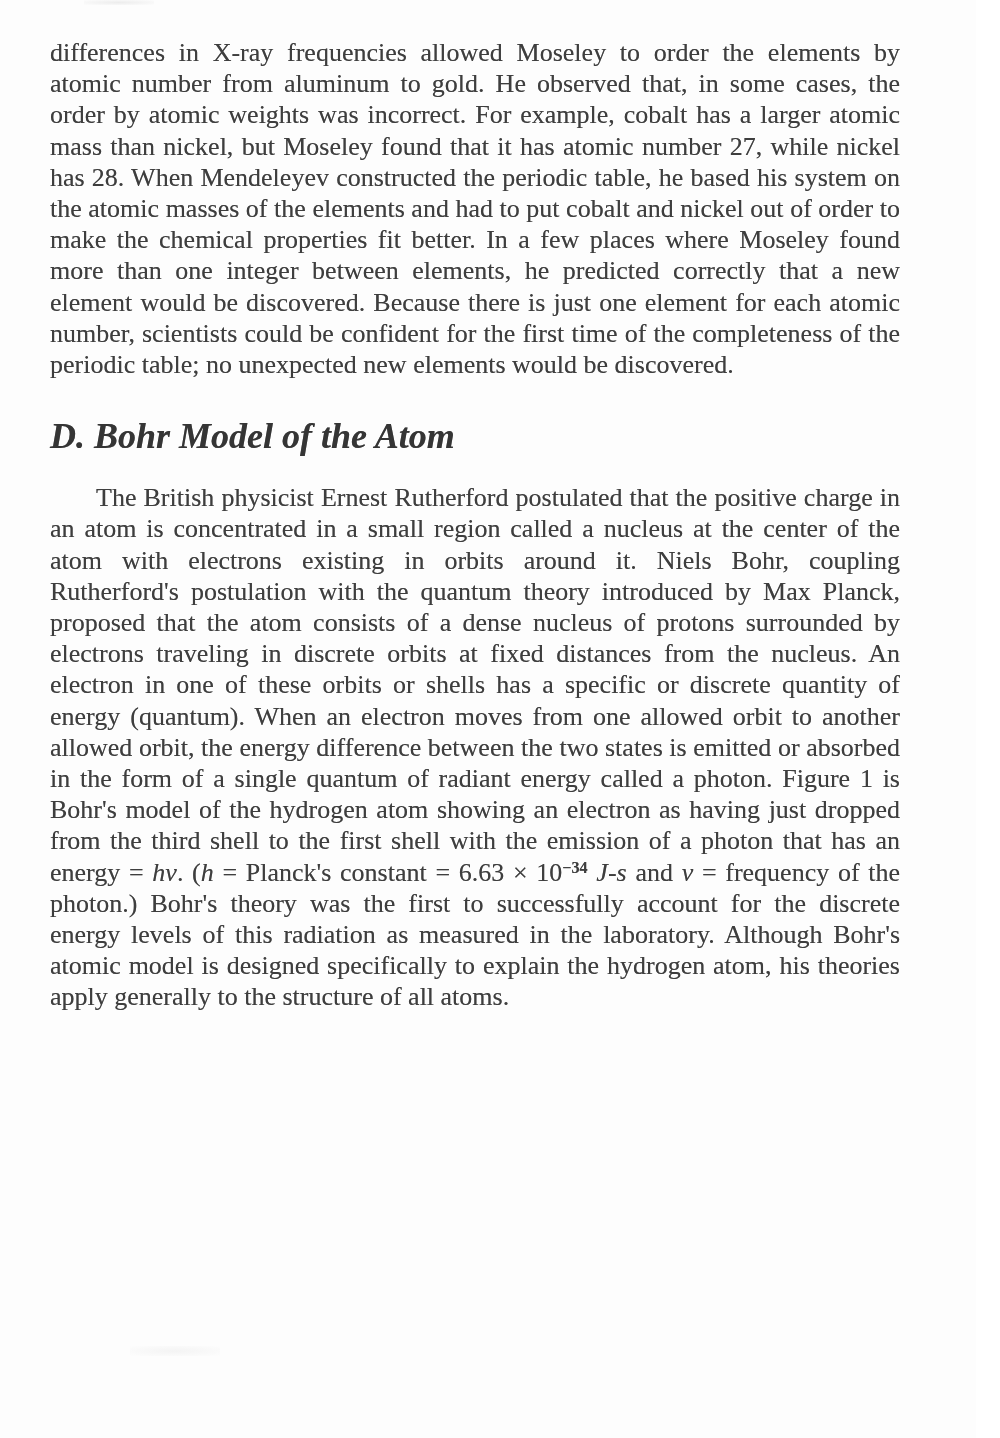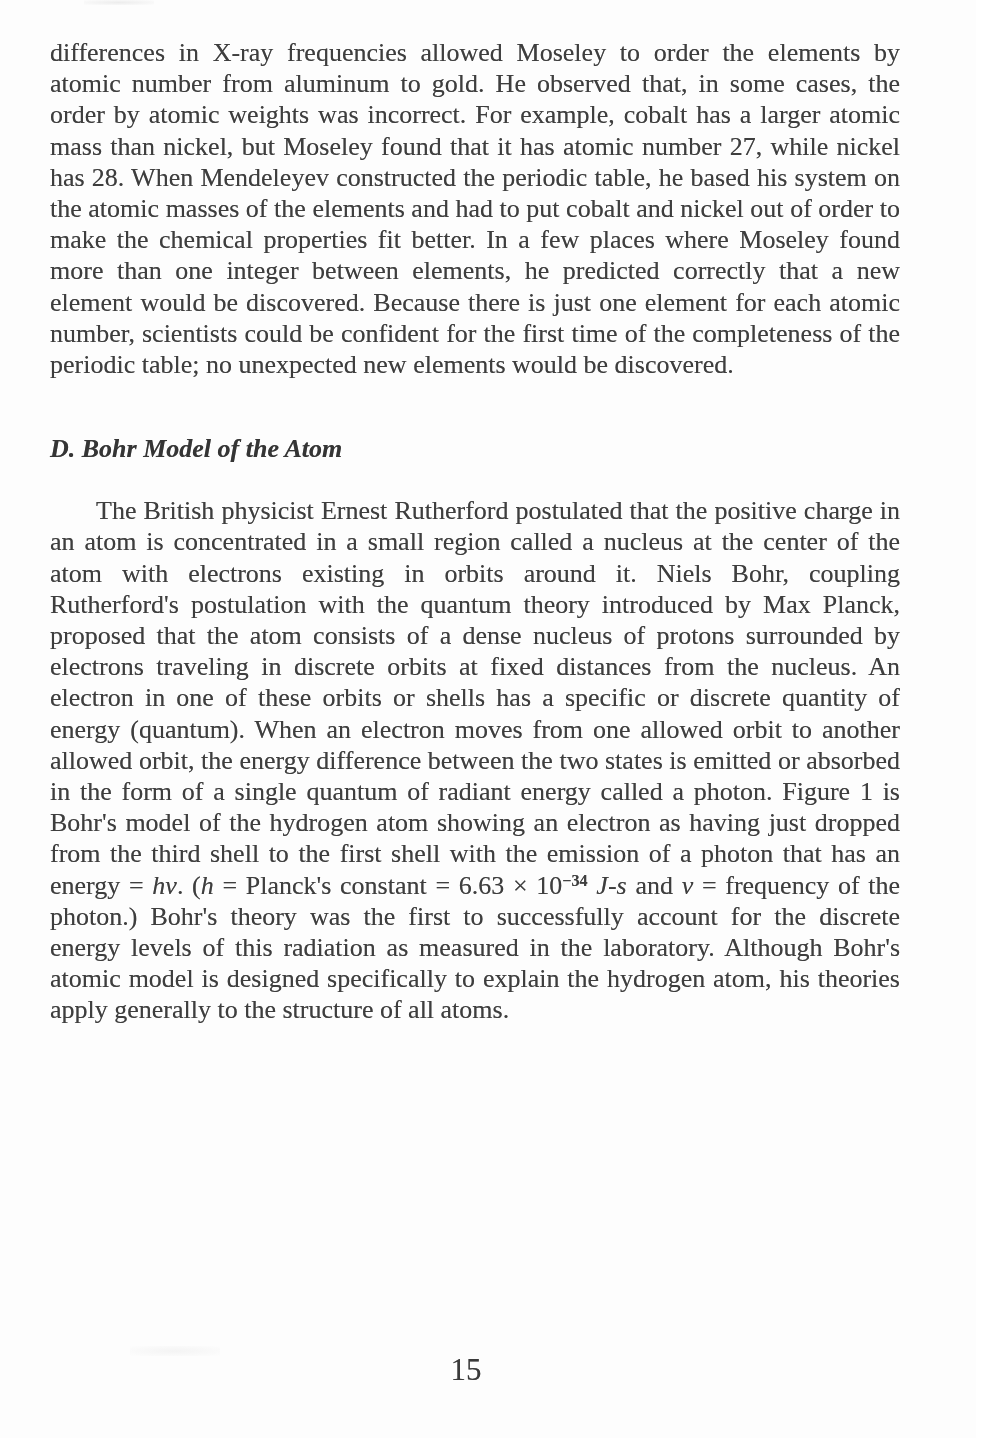--- a/index.html
+++ b/index.html
@@ -22,22 +22,22 @@
     margin: 0;
     font-size: 26px;
     line-height: 31.2px;
     text-align: justify;
     text-shadow: 0 0 0.5px rgba(62,62,62,0.55);
   }
   .para-bohr {
     text-indent: 46px;
   }
   .section-heading {
-    margin: 53px 0 30px 0;
-    font-size: 26px;
+    margin: 40px 0 30px 0;
+    font-size: 36px;
     line-height: 32px;
     font-weight: bold;
     font-style: italic;
     color: #353535;
     text-align: left;
     text-shadow: 0 0 0.5px rgba(53,53,53,0.55);
   }
   .body-text i {
     font-style: italic;
   }
@@ -84,15 +84,14 @@
   <div class="smudge-top"></div>
 
   <p class="body-text">differences in X-ray frequencies allowed Moseley to order the elements by atomic number from aluminum to gold. He observed that, in some cases, the order by atomic weights was incorrect. For example, cobalt has a larger atomic mass than nickel, but Moseley found that it has atomic number 27, while nickel has 28. When Mendeleyev constructed the periodic table, he based his system on the atomic masses of the elements and had to put cobalt and nickel out of order to make the chemical properties fit better. In a few places where Moseley found more than one integer between elements, he predicted correctly that a new element would be discovered. Because there is just one element for each atomic number, scientists could be confident for the first time of the completeness of the periodic table; no unexpected new elements would be discovered.</p>
 
   <h2 class="section-heading">D. Bohr Model of the Atom</h2>
 
   <p class="body-text para-bohr"><span>The British physicist Ernest Rutherford postulated that the positive charge in an atom is concentrated in a small region called a nucleus at the center of the atom with electrons existing in orbits around it. Niels Bohr, coupling Rutherford's postulation with the quantum theory introduced by Max Planck, proposed that the atom consists of a dense nucleus of protons surrounded by electrons traveling in discrete orbits at fixed distances from the nucleus. An electron in one of these orbits or shells has a specific or discrete quantity of energy (quantum). When an electron moves from one allowed orbit to another allowed orbit, the energy difference between the two states is emitted or absorbed in the form of a single quantum of radiant energy called a photon. Figure 1 is Bohr's model of the hydrogen atom showing an electron as having just dropped from the third shell to the first shell with the emission of a photon that has an energy = </span><i>hv</i><span>. (</span><i>h</i><span> = Planck's constant = 6.63 × 10</span><sup>−34</sup><span> </span><i>J-s</i><span> and </span><i>v</i><span> = frequency of the photon.) Bohr's theory was the first to successfully account for the discrete energy levels of this radiation as measured in the laboratory. Although Bohr's atomic model is designed specifically to explain the hydrogen atom, his theories apply generally to the structure of all atoms.</span></p>
 
   <div class="smudge-bottom"></div>
 
-  <div class="page-number">15</div>
 
 </div>
 
 </body></html>

